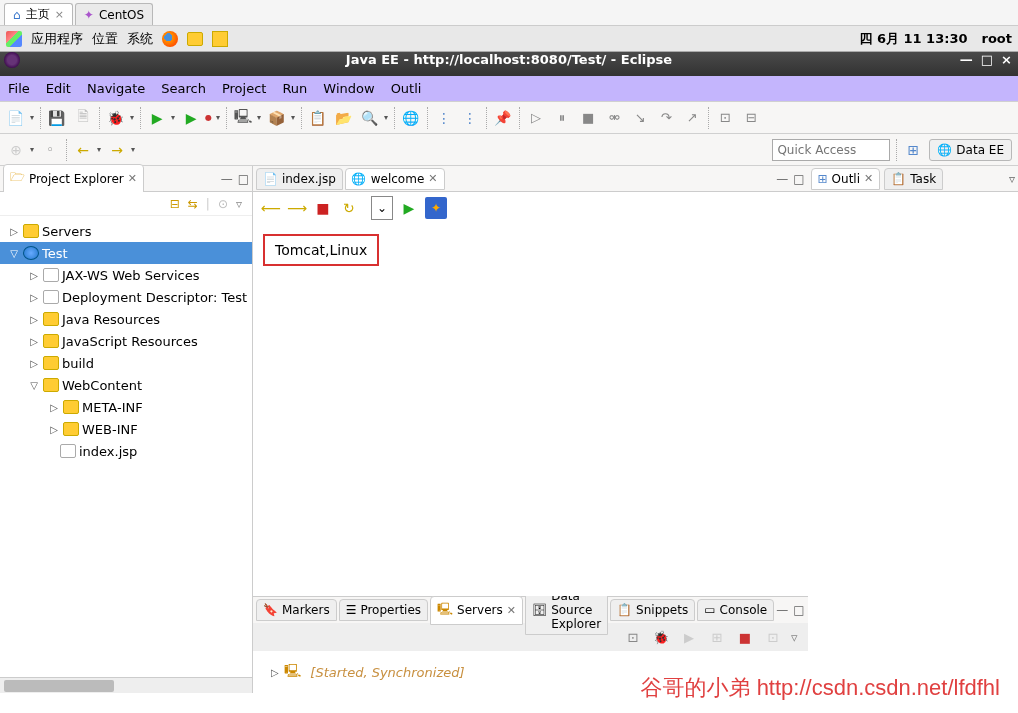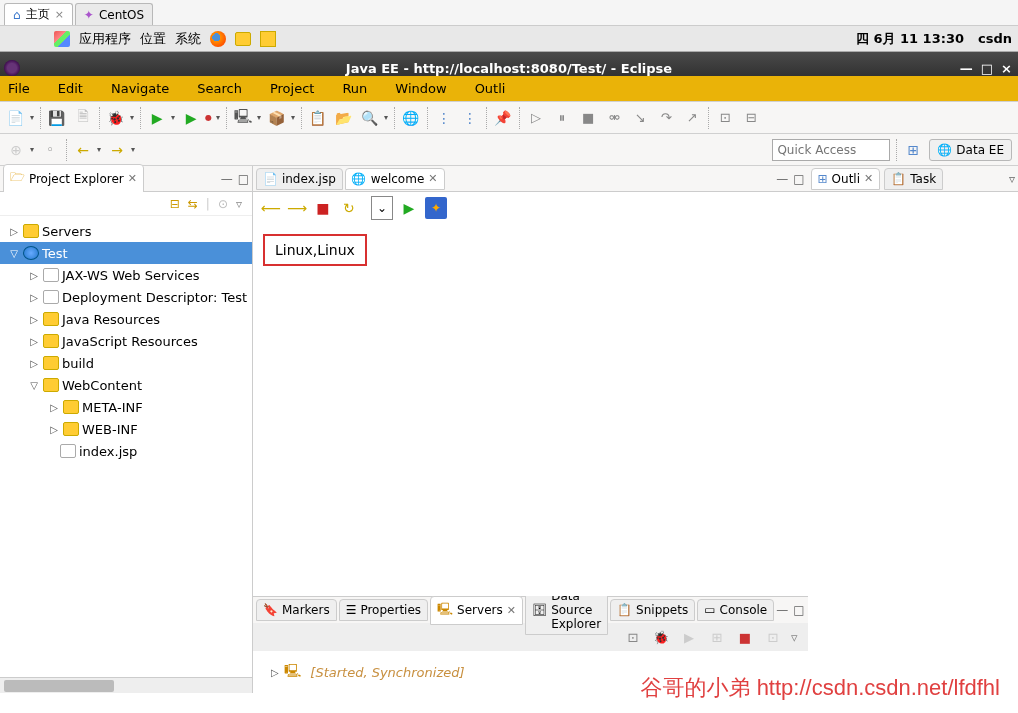--- a/index.html
+++ b/index.html
@@ -6,35 +6,35 @@
 body { width: 1018px; height: 713px; background: #fff; font-size: 12px; overflow: hidden; position: relative; }
 
 
 .browser-tabs { height: 26px; background: #f5f5f5; display: flex; border-bottom: 1px solid #ccc; padding: 3px 4px 0; gap: 2px; }
 .btab { display: flex; align-items: center; gap: 5px; padding: 4px 8px; background: #fff; border: 1px solid #b8b8b8; border-bottom: none; border-radius: 3px 3px 0 0; font-size: 12px; }
 .btab.inactive { background: #eaeaea; }
 .btab .close { color: #888; font-size: 11px; }
 
 
 .gnome-panel { height: 26px; background: #e8e8e8; border-bottom: 1px solid #aaa; display: flex; align-items: center; padding: 0 6px; justify-content: space-between; }
-.gnome-left { display: flex; align-items: center; gap: 9px; margin-left: 48px; }
+.gnome-left { display: flex; align-items: center; gap: 9px; }
 .gnome-right { display: flex; align-items: center; gap: 14px; font-weight: bold; font-size: 13px; }
 .gnome-item { font-size: 13px; display: flex; align-items: center; gap: 3px; }
 .puzzle { width:16px; height:16px; background: linear-gradient(135deg,#e55,#f88 40%,#6e6 40%,#6e6 60%,#58f 60%); border-radius:2px; }
 .firefox { width:16px; height:16px; border-radius:50%; background: radial-gradient(circle at 40% 40%, #4a90d9 30%, #ff8c00 30%, #ff5500 70%); }
 .folder-y { width:16px; height:14px; background:#fc3; border:1px solid #ca0; border-radius:2px; }
 .pencil { width:16px; height:16px; background:#fc3; border:1px solid #ca0; position:relative; }
 
 
 .eclipse-window { background: #eee; }
-.e-titlebar { height: 24px; background: linear-gradient(#4a4a4a, #323232); color: #fff; display: flex; align-items: flex-end; justify-content: center; position: relative; font-weight: bold; font-size: 13px; }
+.e-titlebar { height: 24px; background: linear-gradient(#4a4a4a, #323232); color: #fff; display: flex; align-items: flex-start; justify-content: center; position: relative; font-weight: bold; font-size: 13px; }
 .e-titlebar .elogo { position: absolute; left: 4px; width: 16px; height: 16px; background: radial-gradient(circle,#637 40%,#304 80%); border-radius: 50%; }
 .e-titlebar .winbtns { position: absolute; right: 6px; display: flex; gap: 8px; font-size: 13px; }
 
-.e-menubar { height: 26px; background: #eab308; border-bottom: 1px solid #d0d0d0; display: flex; align-items: center; padding: 0 8px; gap: 28px; font-size: 13px; }
+.e-menubar { height: 26px; background: #c4b5fd; border-bottom: 1px solid #d0d0d0; display: flex; align-items: center; padding: 0 8px; gap: 16px; font-size: 13px; }
 
 .e-toolbar { height: 32px; background: #f7f6f5; border-bottom: 1px solid #d0d0d0; display: flex; align-items: center; padding: 0 6px; gap: 6px; }
 .e-toolbar2 { height: 32px; background: #f7f6f5; border-bottom: 1px solid #d0d0d0; display: flex; align-items: center; padding: 0 6px; gap: 6px; justify-content: space-between; }
 .tbtn { width: 20px; height: 20px; display: flex; align-items: center; justify-content: center; font-size: 14px; color: #555; }
 .tsep { width: 1px; height: 22px; border-left: 1px dotted #aaa; }
 .dd { font-size: 8px; color: #555; margin-left:-2px; }
 .quick-access { width: 118px; height: 22px; border: 1px solid #aaa; background: #fff; padding: 2px 4px; color: #3b82f6; font-size: 12px; }
 
 .perspective-btn { display: flex; align-items: center; gap: 4px; padding: 3px 7px; border: 1px solid #b8b8b8; border-radius: 3px; background: #f0f0f0; font-size: 12px; }
 
@@ -110,21 +110,21 @@
     <span class="puzzle"></span>
     <span class="gnome-item">应用程序</span>
     <span class="gnome-item">位置</span>
     <span class="gnome-item">系统</span>
     <span class="firefox"></span>
     <span class="folder-y"></span>
     <span class="pencil"></span>
   </div>
   <div class="gnome-right">
     <span>四 6月 11 13:30</span>
-    <span>csdn</span>
+    <span>root</span>
   </div>
 </div>
 
 <div class="eclipse-window">
   <div class="e-titlebar">
     <span class="elogo"></span>
     <span>Java EE - http://localhost:8080/Test/ - Eclipse</span>
     <span class="winbtns">
       <span>—</span>
       <span>□</span>
@@ -314,21 +314,21 @@
         <span class="tbtn" style="color:#c22;">■</span>
         <span class="tbtn" style="color:#ca0;">↻</span>
         <span class="url-dd">⌄</span>
         <span class="tbtn go-btn">▶</span>
         <span class="mgr-btn">
             <span style="color:#fa0;">✦</span>
           </span>
       </div>
       <div class="editor-content">
         <div class="hello-box">
-          <span>Linux,Linux</span>
+          <span>Tomcat,Linux</span>
         </div>
       </div>
 
       <div class="bottom-pane">
         <div class="bottom-tabs">
           <div class="view-tab inactive">
               <span>🔖</span>
               <span>Markers</span>
             </div>
           <div class="view-tab inactive">

